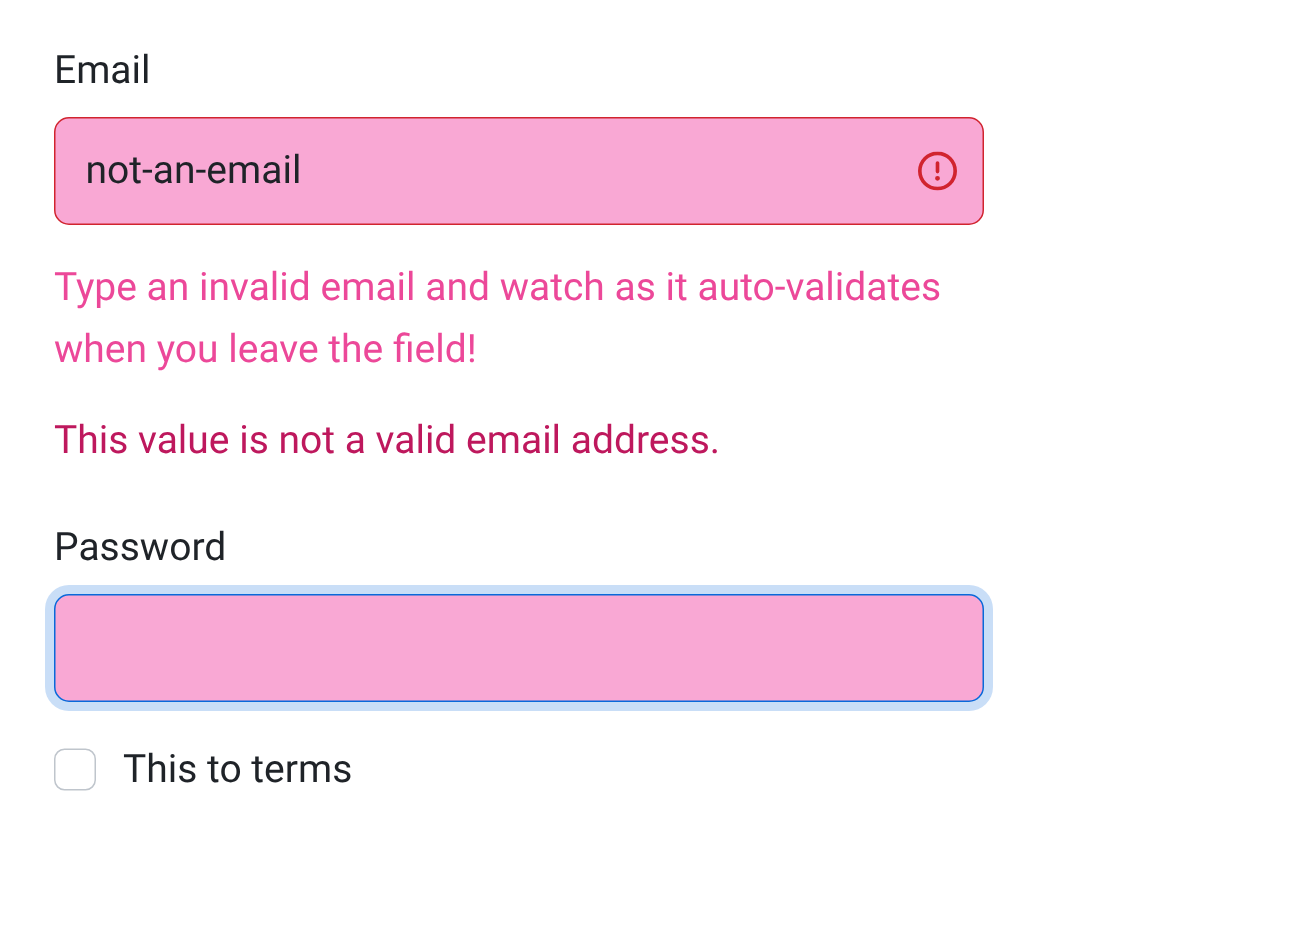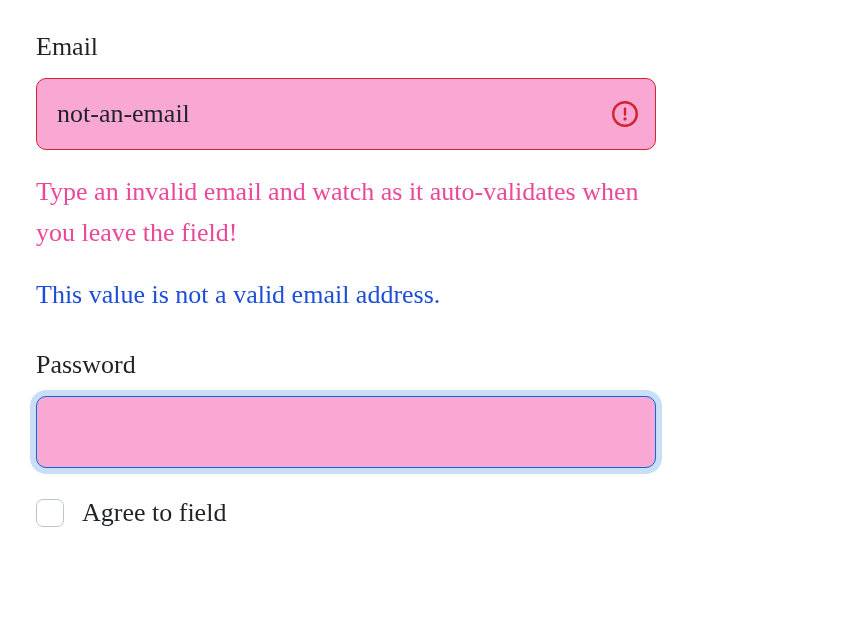--- a/index.html
+++ b/index.html
@@ -6,21 +6,20 @@
     html, body {
       margin: 0;
       padding: 0;
       font-family: -apple-system, BlinkMacSystemFont, "Segoe UI", Roboto, Helvetica, Arial, sans-serif;
       background: #fff;
       color: #1f2328;
     }
     .page {
       padding: 32px 36px 36px 36px;
       width: 692px;
-      font-family: Liberation Serif, serif;
     }
     .form-group {
       margin-bottom: 28px;
     }
     .label {
       font-size: 26px;
       font-weight: 400;
       color: #1f2328;
       margin-bottom: 16px;
       display: block;
@@ -56,21 +55,21 @@
     }
     .hint {
       font-size: 26px;
       line-height: 1.55;
       color: #ec4899;
       margin-top: 22px;
     }
     .error-msg {
       font-size: 26px;
       line-height: 1.5;
-      color: #1d4ed8;
+      color: #be185d;
       margin-top: 22px;
     }
     .password-label {
       font-size: 26px;
       font-weight: 400;
       color: #1f2328;
       margin-top: 36px;
       margin-bottom: 16px;
       display: block;
     }
@@ -121,16 +120,16 @@
 
   <div class="form-group" style="margin-bottom:12px;">
     <label class="password-label">Password</label>
     <div class="input-wrap">
       <input type="password" class="input focused" autofocus="" value="" style="">
     </div>
   </div>
 
   <div class="checkbox-row">
     <div class="checkbox" role="checkbox" aria-checked="false"></div>
-    <span class="checkbox-label">Agree to field</span>
+    <span class="checkbox-label">This to terms</span>
   </div>
 
 </div>
 
 </body></html>

